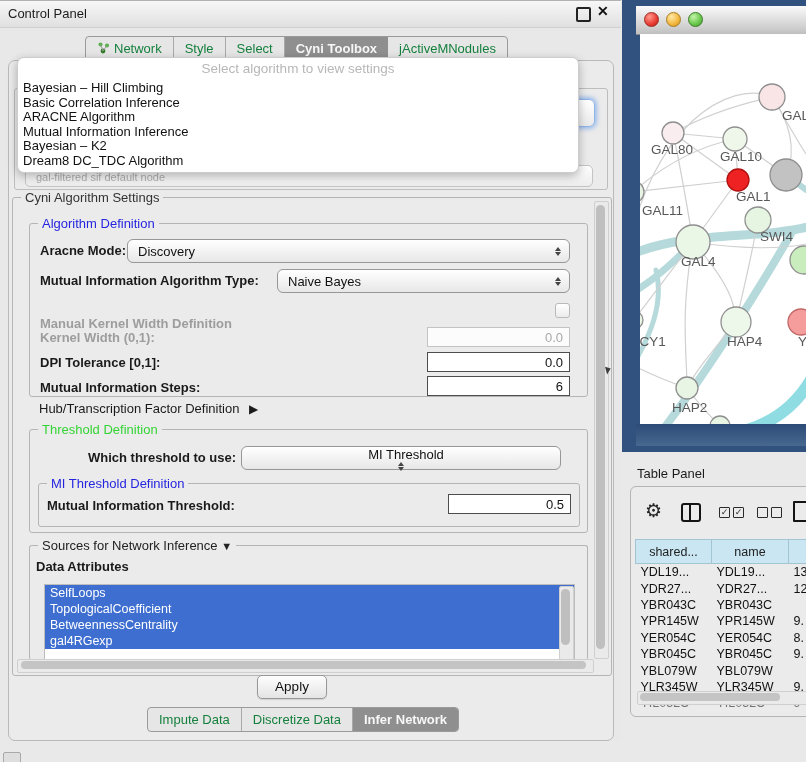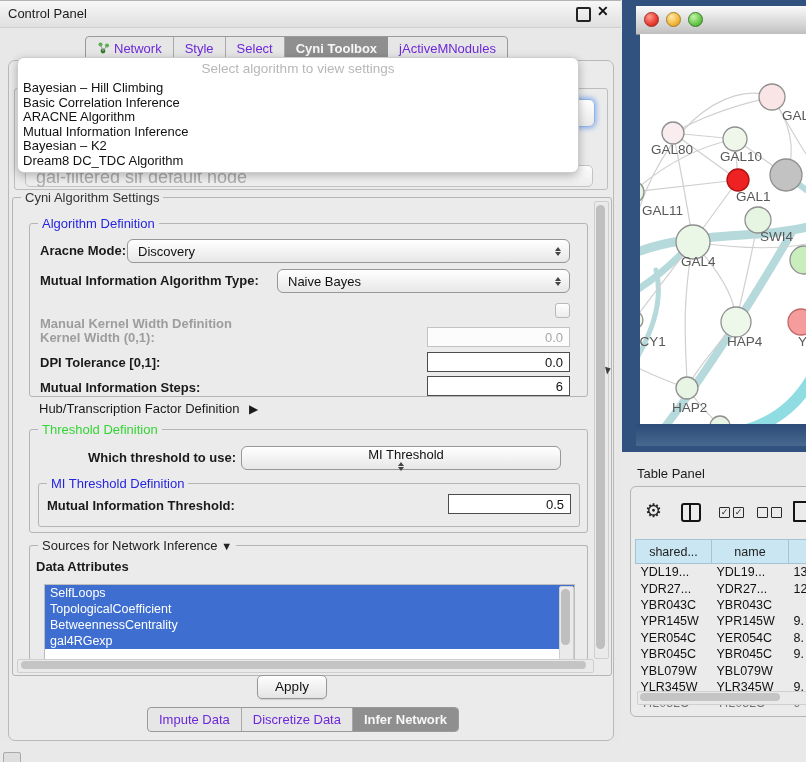--- a/index.html
+++ b/index.html
@@ -9,33 +9,33 @@
   .abs{position:absolute;}
   
   .cp-header{left:0;top:7;width:621px;height:26px;
     background:linear-gradient(#f7f7f7,#e0e0e0);
     border-top:1px solid #b2b2b2;border-bottom:1px solid #cfcfcf;}
   .cp-title{left:8px;top:5px;font-size:13px;color:#1c1c1c;}
   .float-btn{left:576px;top:6px;width:11px;height:11px;border:2px solid #222;border-radius:2px;}
   .close-btn{left:597px;top:2px;font-size:14px;font-weight:bold;color:#111;}
   .tab-strip{display:flex;align-items:stretch;height:23px;
     border:1px solid #9a9a9a;border-radius:4px;background:#e6e6e6;overflow:hidden;}
-  .tab{display:flex;align-items:center;gap:4px;padding:0 11px;font-size:13px;color:#6d28d9;
+  .tab{display:flex;align-items:center;gap:4px;padding:0 11px;font-size:13px;color:#15803d;
     border-right:1px solid #a8a8a8;}
   .tab:last-child{border-right:none;}
   .tab.sel{background:#8f8f8f;color:#f7f7f7;border-right:none;font-weight:bold;}
   .inner-panel{left:8px;top:60px;width:604px;height:679px;background:#ebebeb;
     border:1px solid #b9b9b9;border-radius:7px;}
   
   .inference-group{left:14px;top:88px;width:592px;height:100px;border:1px solid #bdbdbd;border-radius:3px;}
   .combo-focus{left:12px;top:10px;width:566px;height:26px;border-radius:6px;
     background:linear-gradient(#ffffff,#e9e9e9);border:1px solid #8fb4e8;
     box-shadow:0 0 4px 2px rgba(90,150,235,.55);}
   .combo-ghost{left:10px;top:76px;width:568px;height:22px;border:1px solid #c4c4c4;border-radius:5px;
-    background:linear-gradient(#fdfdfd,#ededed);font-size:18px;color:#aeaeae;line-height:22px;padding-left:10px;box-sizing:border-box;}
+    background:linear-gradient(#fdfdfd,#ededed);font-size:11px;color:#aeaeae;line-height:22px;padding-left:10px;box-sizing:border-box;}
   
   .algo-dd{left:17px;top:57px;width:560px;height:114px;background:#fff;
     border:1px solid #cdcdcd;border-radius:7px;box-shadow:0 3px 10px rgba(0,0,0,.28);z-index:30;}
   .dd-head{top:3px;left:0;width:100%;text-align:center;color:#b7b7b7;font-size:13.5px;}
   .dd-item{left:5px;font-size:13px;color:#111;line-height:14.6px;white-space:nowrap;}
   .dd-item.bold{font-weight:normal;}
   
   .groupbox{border:1px solid #b5b5b5;border-radius:3px;}
   .legend{position:absolute;top:-8px;left:8px;background:#ebebeb;padding:0 4px;font-size:13px;white-space:nowrap;}
   .legend.blue{color:#2525e0;}

